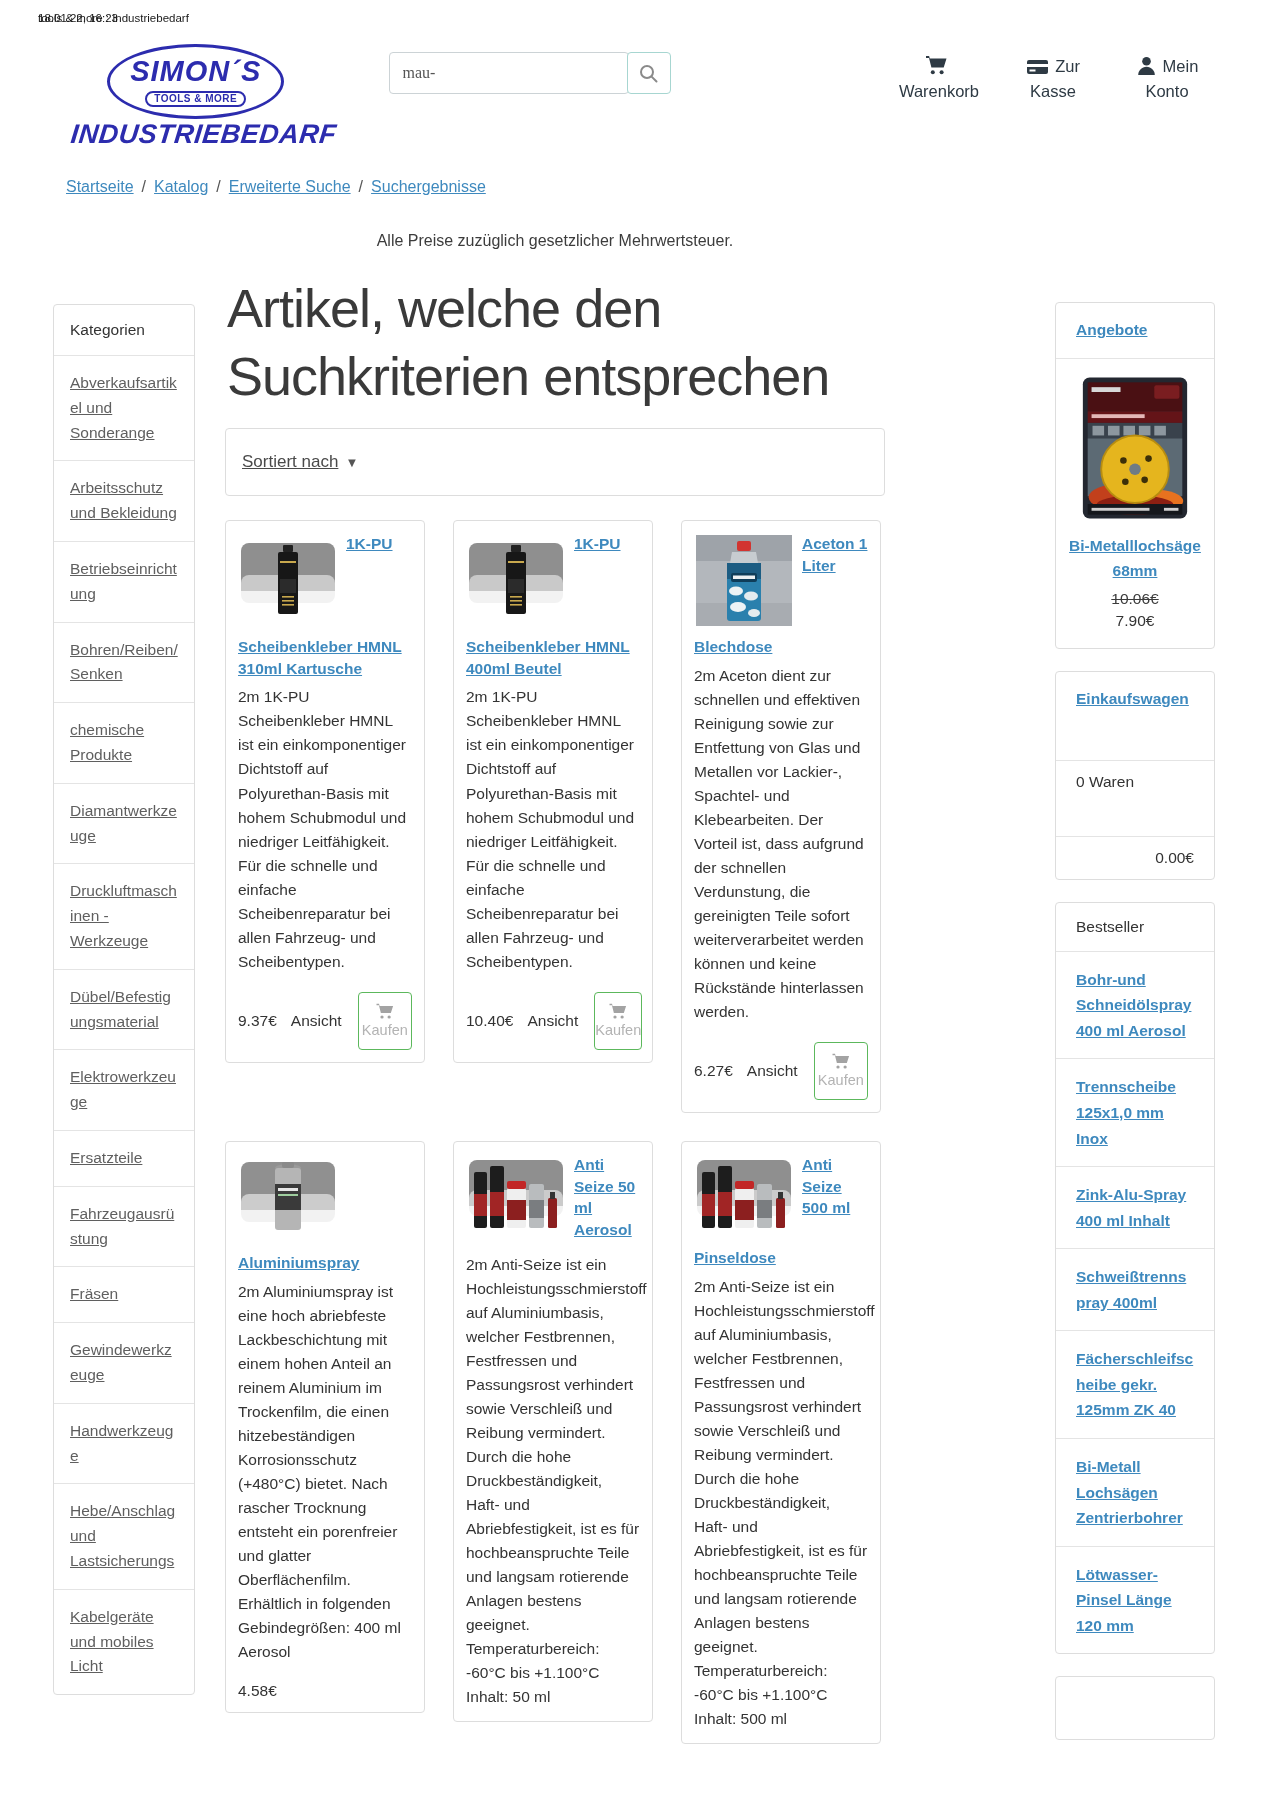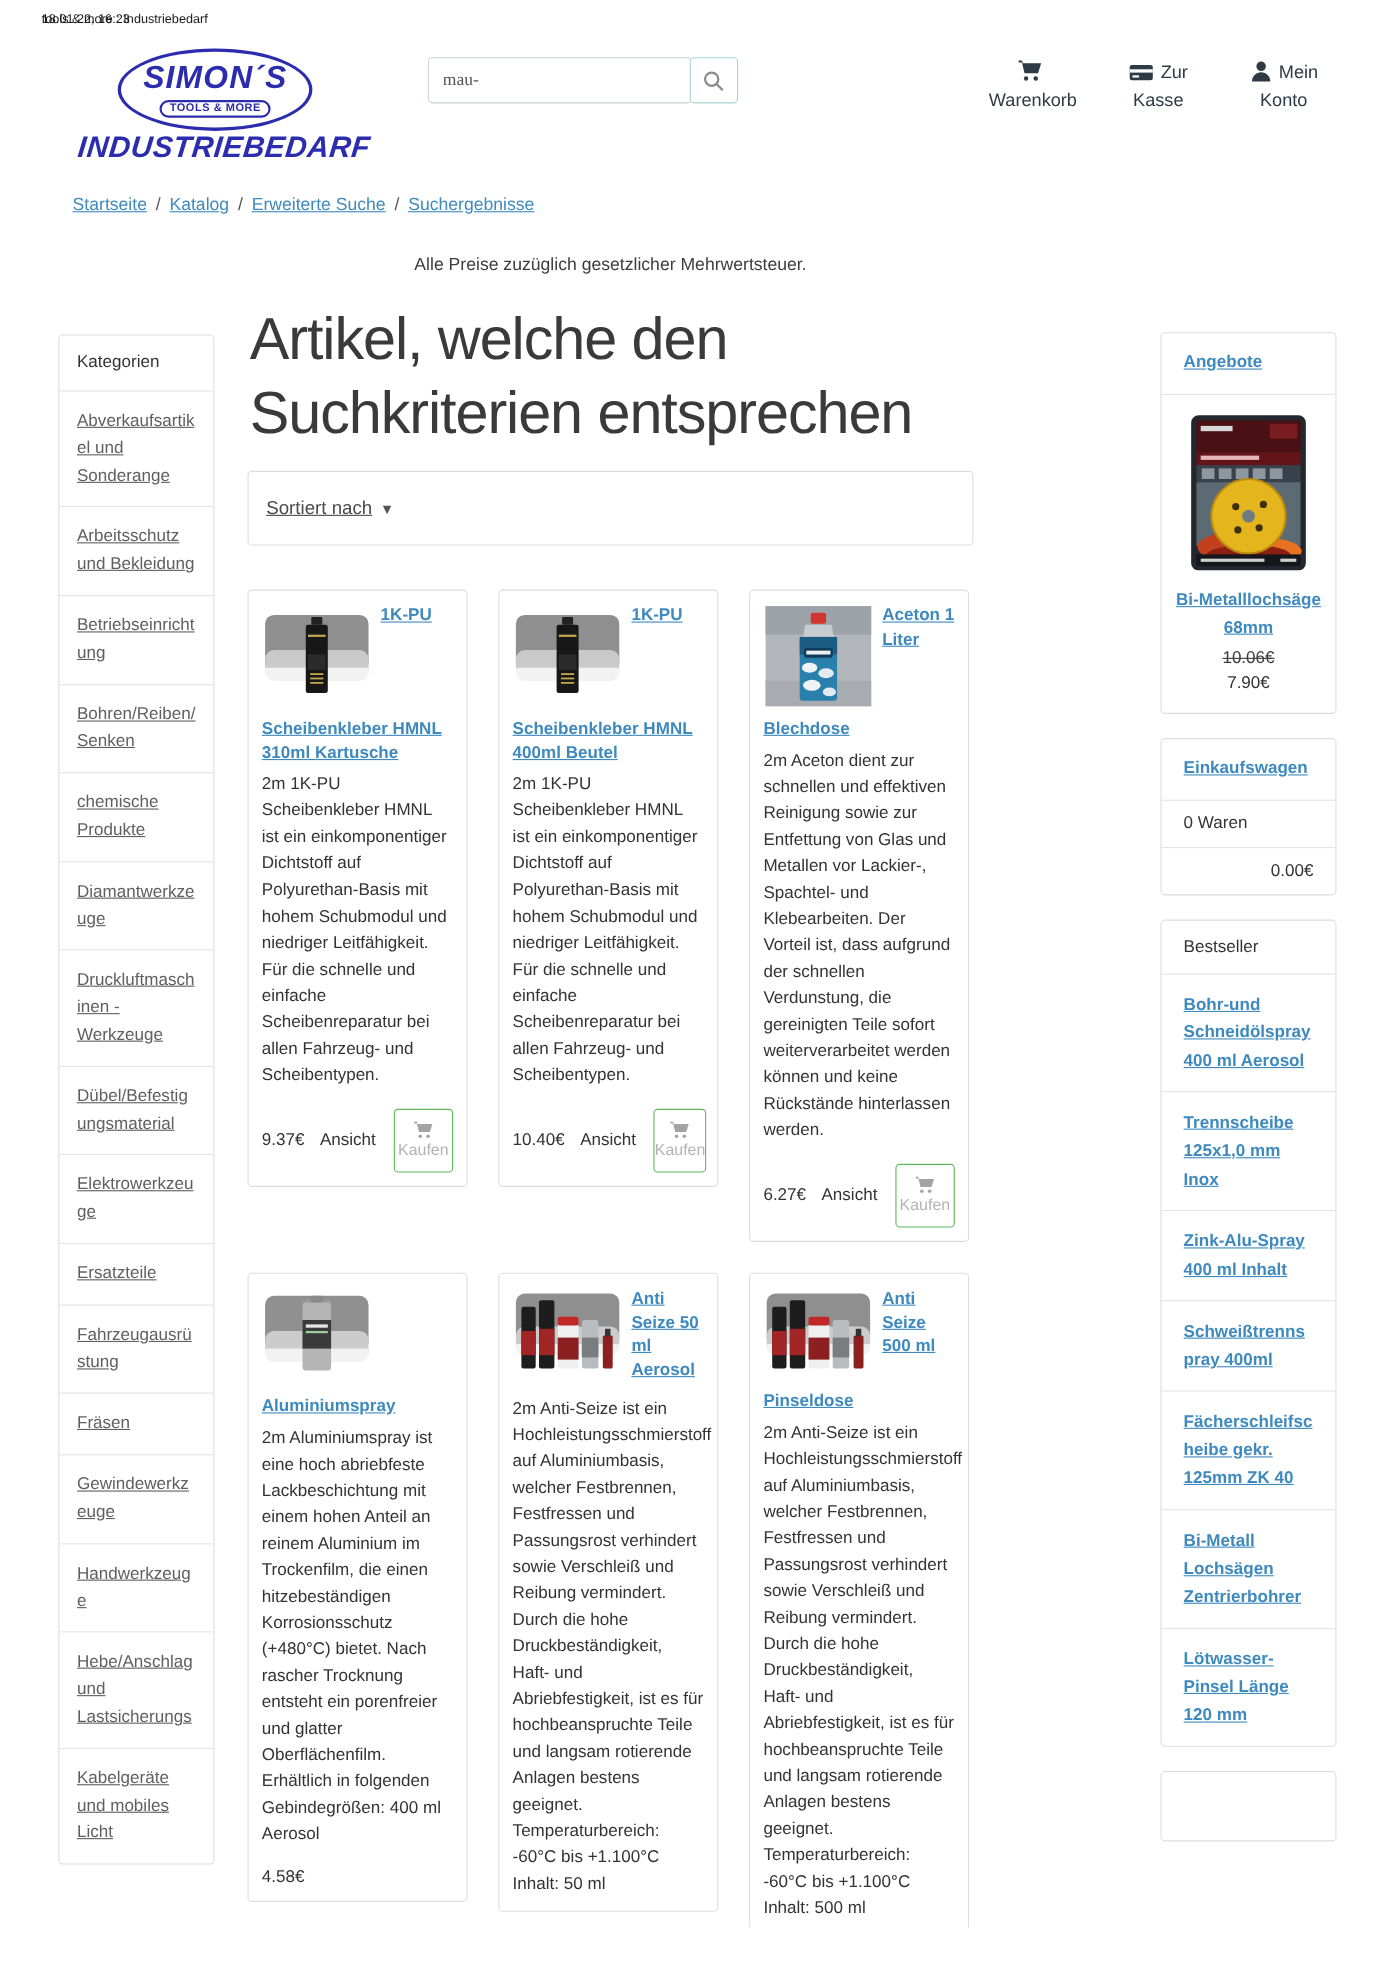--- a/index.html
+++ b/index.html
@@ -46,21 +46,21 @@
   .cats li { border-top:1px solid #e4e4e4; padding:15px 16px; }
   .cats a { color:#5f5f5f; text-decoration:underline; line-height:1.6; overflow-wrap:break-word; word-break:break-word; display:block; }
 
   
   .main-col { width:660px; margin-left:30px; flex-shrink:0; }
   h1.page-title { font-size:54px; font-weight:300; color:#3a3a3a; line-height:1.26; letter-spacing:-1px; margin:2px 0 0 2px; }
   .sortbox { border:1px solid #ddd; border-radius:4px; margin-top:18px; padding:23px 16px; }
   .sortlink { color:#4a4a4a; font-size:17px; text-decoration:underline; }
   .caret { color:#555; font-size:13px; margin-left:7px; text-decoration:none; display:inline-block; }
 
-  .grid { display:grid; grid-template-columns:repeat(3,200px); gap:28px; margin-top:40px; align-items:start; }
+  .grid { display:grid; grid-template-columns:repeat(3,200px); gap:28px; margin-top:24px; align-items:start; }
   .card { border:1px solid #ddd; border-radius:4px; padding:12px; font-size:15.5px; background:#fff; }
   .thumb { float:left; width:100px; margin:0 8px 8px 0; }
   .thumb svg { display:block; width:100%; height:auto; }
   .p-title { color:#3e89be; font-weight:bold; text-decoration:underline; font-size:15.5px; line-height:1.4; }
   .desc { clear:both; color:#333; line-height:1.55; padding-top:6px; }
   .card-foot { display:flex; align-items:center; margin-top:18px; }
   .price { color:#333; }
   .btn-view { margin-left:auto; background:#fff; border:0; color:#333; font-size:15.5px; font-family:inherit; padding:10px 14px; cursor:pointer; }
   .btn-buy { width:58px; height:58px; background:#fff; border:1px solid #5cb85c; border-radius:4px; color:#b3b3b3; font-size:14.5px; font-family:inherit; display:flex; flex-direction:column; align-items:center; justify-content:center; gap:2px; margin-left:2px; cursor:pointer; }
 
@@ -68,21 +68,21 @@
   .right-col { width:160px; margin-left:auto; margin-top:30px; display:flex; flex-direction:column; gap:22px; font-size:15.5px; flex-shrink:0; }
   .rbox { border:1px solid #ddd; border-radius:4px; background:#fff; }
   .rbox-head { padding:15px 20px; }
   .rbox-head a { color:#3e89be; font-weight:bold; text-decoration:underline; overflow-wrap:break-word; word-break:break-word; display:block; line-height:1.6; }
   .rbox-head.plain { color:#333; font-weight:normal; }
   .offer-body { border-top:1px solid #e4e4e4; padding:16px 12px 18px; text-align:center; }
   .offer-body svg { display:block; margin:0 auto; }
   .offer-name { display:block; color:#3e89be; font-weight:bold; text-decoration:underline; line-height:1.65; margin-top:12px; overflow-wrap:break-word; word-break:break-word; }
   .offer-old { color:#3c3c3c; text-decoration:line-through; margin-top:6px; }
   .offer-new { color:#333; margin-top:4px; }
-  .cart-row { border-top:1px solid #e4e4e4; padding:12px 20px; color:#333; }
+  .cart-row { border-top:1px solid #e4e4e4; padding:12px 20px; color:#333;margin-top:33px; }
   .cart-row.total { text-align:right; }
   .rlist { list-style:none; }
   .rlist li { border-top:1px solid #e4e4e4; padding:15px 20px; }
   .rlist a { color:#3e89be; font-weight:bold; text-decoration:underline; line-height:1.65; overflow-wrap:break-word; word-break:break-word; display:block; }
   .rbox.partial { height:64px; }
 </style>
 </head>
 <body>
 
 <div class="page">

